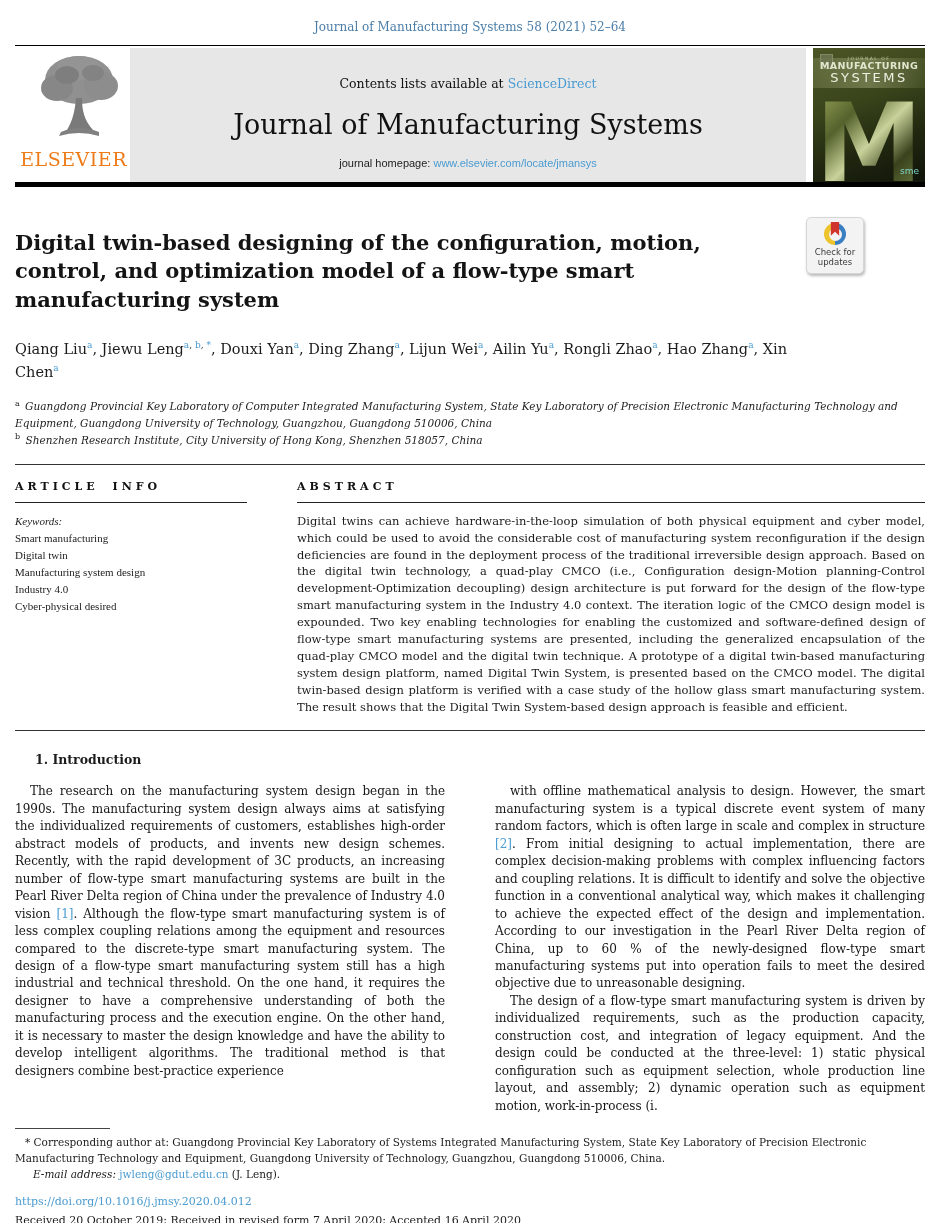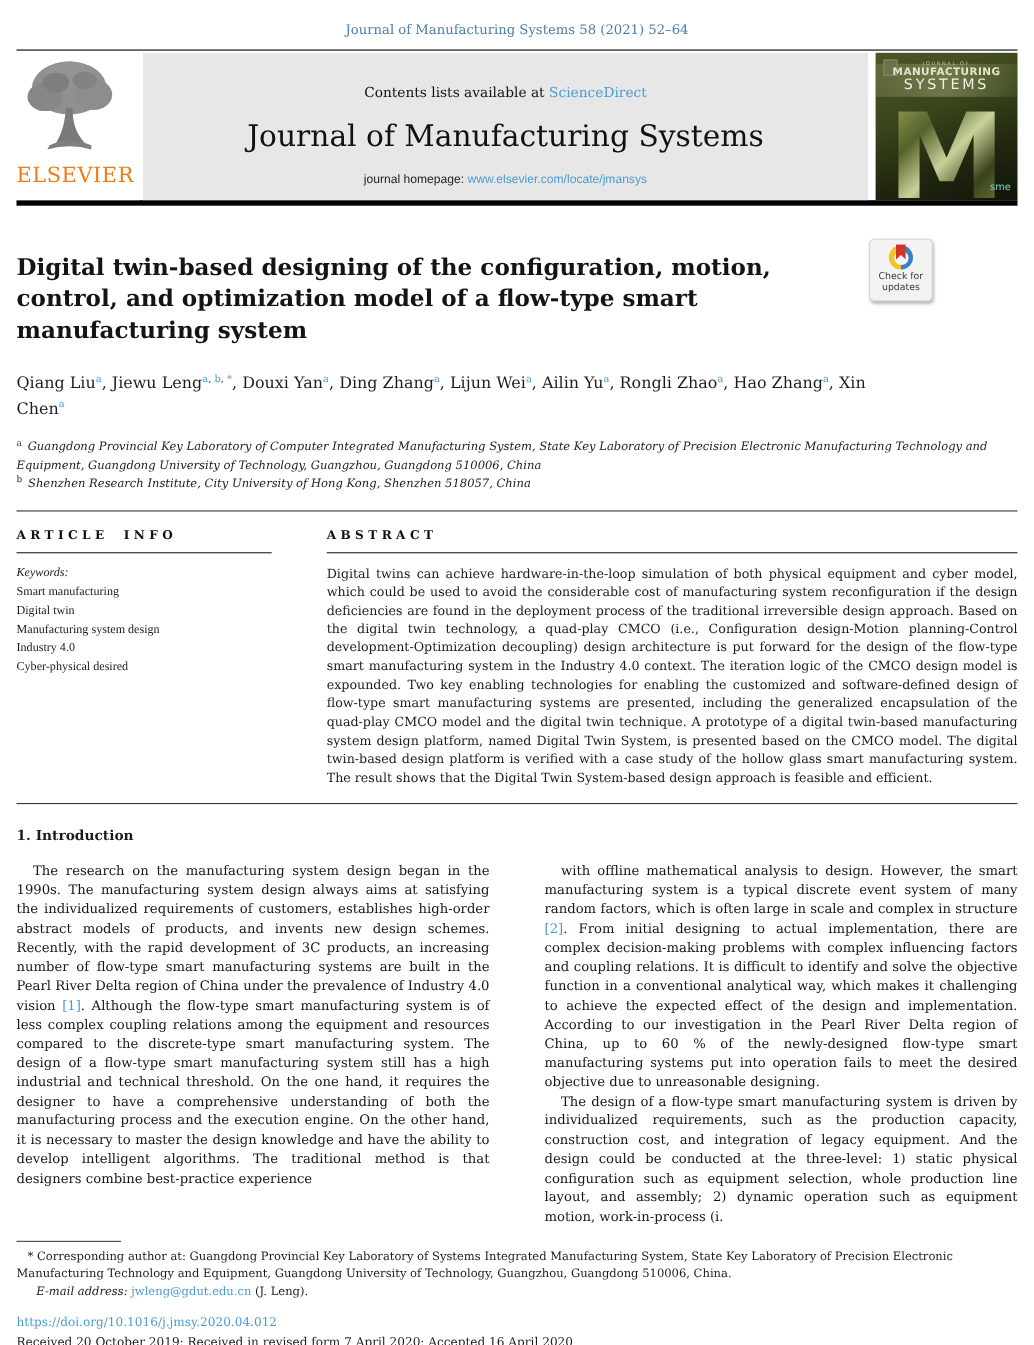--- a/index.html
+++ b/index.html
@@ -5,41 +5,41 @@
   html,body{margin:0;padding:0;}
   body{
     width:940px;height:1223px;position:relative;overflow:hidden;
     background:#ffffff;color:#1c1c1c;
     font-family:"DejaVu Serif", serif;
   }
   .link{color:#4a9bd1;}
   .citation{text-align:center;padding-top:20px;font-size:12px;color:#4a7da8;}
   .toprule{margin:11px 15px 0;border-top:1.5px solid #000;}
   .masthead{display:flex;margin:2px 15px 0;height:134px;}
-  .logo-box{width:112px;display:flex;flex-direction:column;align-items:flex-start;background:#fff;}
+  .logo-box{width:112px;display:flex;flex-direction:column;align-items:flex-end;background:#fff;}
   .tree-svg{display:block;margin-top:2px;}
   .elsevier-word{font-size:19px;color:#ee7b18;letter-spacing:.5px;margin-top:0;}
   .banner{flex:1;background:#e7e7e7;margin:0 7px 0 3px;display:flex;flex-direction:column;align-items:center;justify-content:space-between;padding:28px 0 13px;}
   .contents-line{font-size:12.5px;color:#111;}
   .banner-title{font-size:27px;color:#111;}
   .homepage-line{font-size:11px;font-family:Liberation Sans, sans-serif;color:#222;}
-  .cover{width:129px;position:relative;background:linear-gradient(160deg,#4c5626 0%,#39441b 40%,#20270f 70%,#10140a 100%);overflow:hidden;}
+  .cover{width:112px;position:relative;background:linear-gradient(160deg,#4c5626 0%,#39441b 40%,#20270f 70%,#10140a 100%);overflow:hidden;}
   .cover-band{position:absolute;top:10px;left:0;right:0;height:30px;background:linear-gradient(90deg,rgba(160,170,120,.25),rgba(200,210,160,.35),rgba(120,130,80,.2));}
   .cover-head{position:relative;text-align:center;margin-top:8px;font-family:"DejaVu Sans",sans-serif;}
   .cover-journalof{font-size:4.5px;letter-spacing:1.5px;color:#b9c09c;}
   .cover-manu{font-size:9.5px;font-weight:bold;letter-spacing:.4px;color:#e2e6cf;line-height:1.1;}
   .cover-sys{font-size:13px;letter-spacing:2.5px;color:#eef0e2;line-height:1.15;}
   .cover-m{position:absolute;bottom:-16px;left:50%;transform:translateX(-50%);font-size:108px;line-height:1;font-weight:bold;font-family:"DejaVu Sans",sans-serif;
     background:linear-gradient(135deg,#9aa85c 0%,#55622c 28%,#c9d29a 50%,#39421c 72%,#77874a 100%);
     -webkit-background-clip:text;background-clip:text;color:transparent;}
   .cover-seal{position:absolute;left:7px;top:6px;width:11px;height:13px;background:#6d7452;opacity:.85;border:1px solid #8b916f;}
   .cover-sme{position:absolute;right:6px;bottom:6px;color:#7fd3c6;font-size:9px;font-family:"DejaVu Sans",sans-serif;}
   .blackbar{margin:0 15px;height:4.5px;background:#000;}
 
-  .badge{position:absolute;top:217px;right:92px;width:56px;height:55px;background:#f3f3f3;border:1px solid #d6d6d6;border-radius:5px;box-shadow:1px 2px 3px rgba(0,0,0,.28);text-align:center;}
+  .badge{position:absolute;top:217px;right:76px;width:56px;height:55px;background:#f3f3f3;border:1px solid #d6d6d6;border-radius:5px;box-shadow:1px 2px 3px rgba(0,0,0,.28);text-align:center;}
   .badge-ring{width:22px;height:22px;border-radius:50%;margin:5px auto 2px;background:conic-gradient(from 0deg,#3a7fc1 0 50%,#edc42c 50% 100%);position:relative;}
   .badge-ring-inner{position:absolute;left:4.5px;top:4.5px;width:13px;height:13px;border-radius:50%;background:#f3f3f3;}
   .badge-bookmark{position:absolute;left:50%;top:-1px;transform:translateX(-50%);width:9px;height:14px;background:#d0352c;clip-path:polygon(0 0,100% 0,100% 100%,50% 70%,0 100%);}
   .badge-text{font-size:8.5px;color:#3c3c3c;font-family:"DejaVu Sans",sans-serif;line-height:1.2;}
 
   .title{margin:42px 15px 0;width:775px;font-size:21px;line-height:1.38;color:#141414;}
   .authors{margin:23px 15px 0;width:790px;font-size:14.5px;line-height:1.55;}
   .authors sup{font-size:9px;}
   .authors sup .ltr{color:#4a9bd1;}
   .affiliations{margin:15px 15px 0;font-size:10.5px;font-style:italic;line-height:1.6;color:#222;}
@@ -48,21 +48,21 @@
 
   .info-grid{display:flex;margin:0 15px;padding-top:15px;}
   .info-left{width:232px;}
   .info-right{flex:1;margin-left:50px;}
   .sec-head{font-size:11px;letter-spacing:4px;word-spacing:6px;font-weight:600;color:#111;padding-bottom:9px;border-bottom:1.2px solid #222;}
   .keywords{margin-top:10px;font-size:11px;line-height:1.55;font-family:Liberation Serif, serif;}
   .kw-label{font-style:italic;}
   .abstract-text{margin-top:10px;font-size:11.5px;line-height:1.47;text-align:justify;color:#1b1b1b;}
 
   .intro{margin:21px 15px 0;}
-  .intro-head{font-size:12.5px;font-weight:bold;margin-bottom:16px;}
+  .intro-head{font-size:12.5px;font-weight:bold;margin-bottom:16px;margin-left:20px;}
   .cols{display:flex;gap:50px;}
   .col{width:438px;font-size:12px;line-height:1.455;text-align:justify;color:#161616;}
   .col p{margin:0;text-indent:15px;}
 
   .footnote{margin:13px 15px 0;font-size:10.5px;line-height:1.5;color:#1b1b1b;}
   .footnote-rule{width:95px;border-top:1px solid #444;margin-bottom:6px;}
   .fn-corresp{text-indent:10px;}
   .fn-email{text-indent:18px;}
   .italic{font-style:italic;}
 

